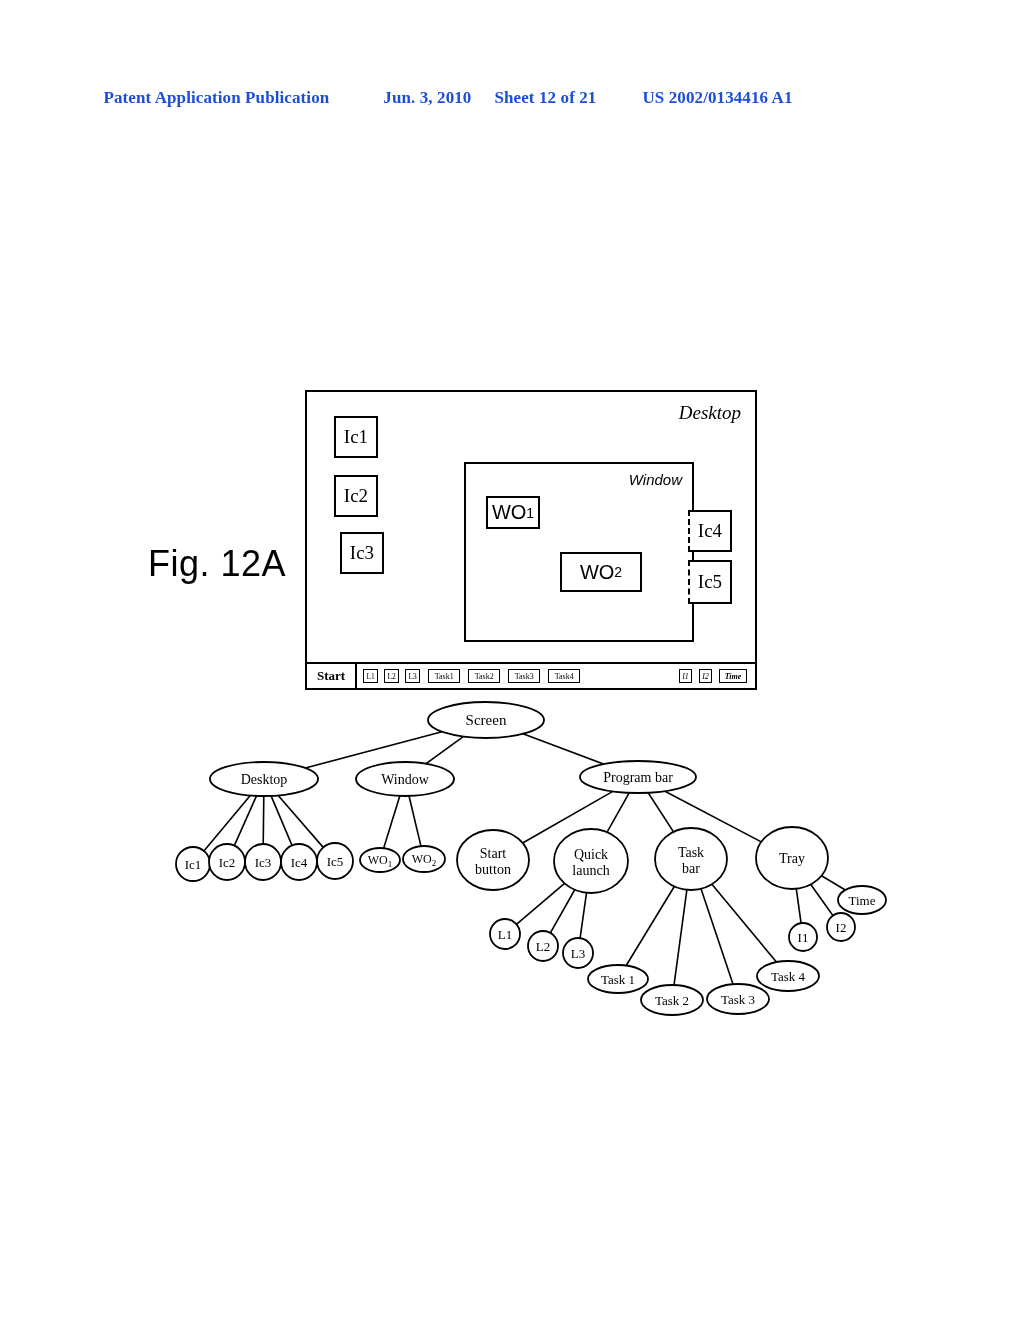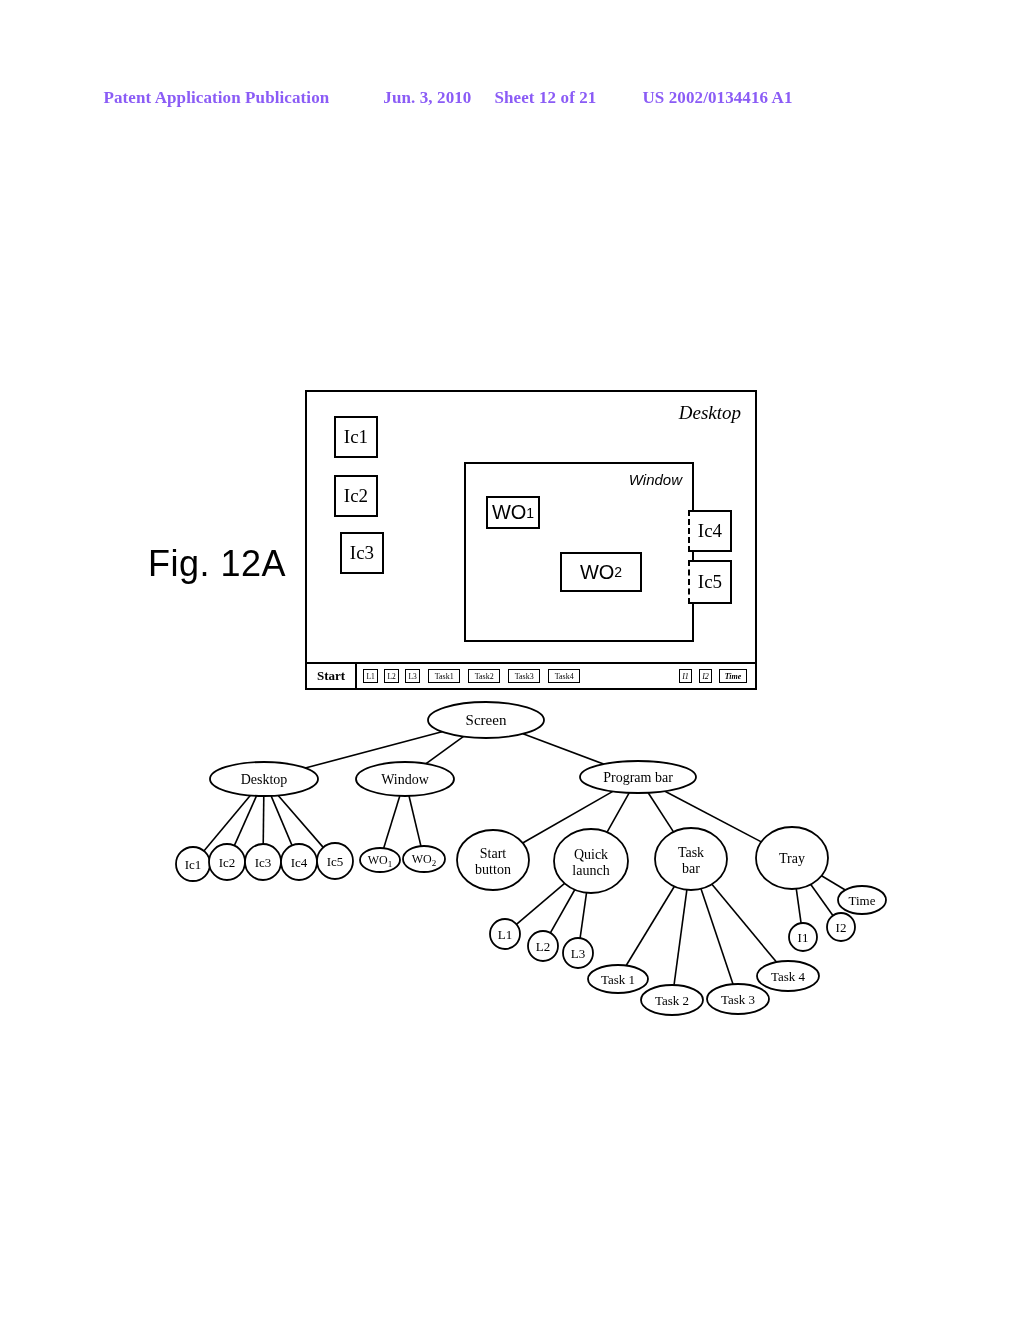--- a/index.html
+++ b/index.html
@@ -10,21 +10,21 @@
     position:relative;
     overflow:hidden;
   }
   .page{position:absolute;left:0;top:0;width:1024px;height:1320px;}
 
   
   .header{
     position:absolute;left:0;top:88px;width:896px;
     display:flex;justify-content:center;align-items:baseline;
     font-family:"Liberation Serif", serif;
-    font-weight:bold;font-size:17px;color:#8b5cf6;
+    font-weight:bold;font-size:17px;color:#1d4ed8;
     letter-spacing:.1px;
   }
   .header .h-pub{margin-right:54px;}
   .header .h-date{margin-right:23px;}
   .header .h-sheet{margin-right:46px;}
   .header .h-num{}
 
   
   .figlabel{
     position:absolute;

